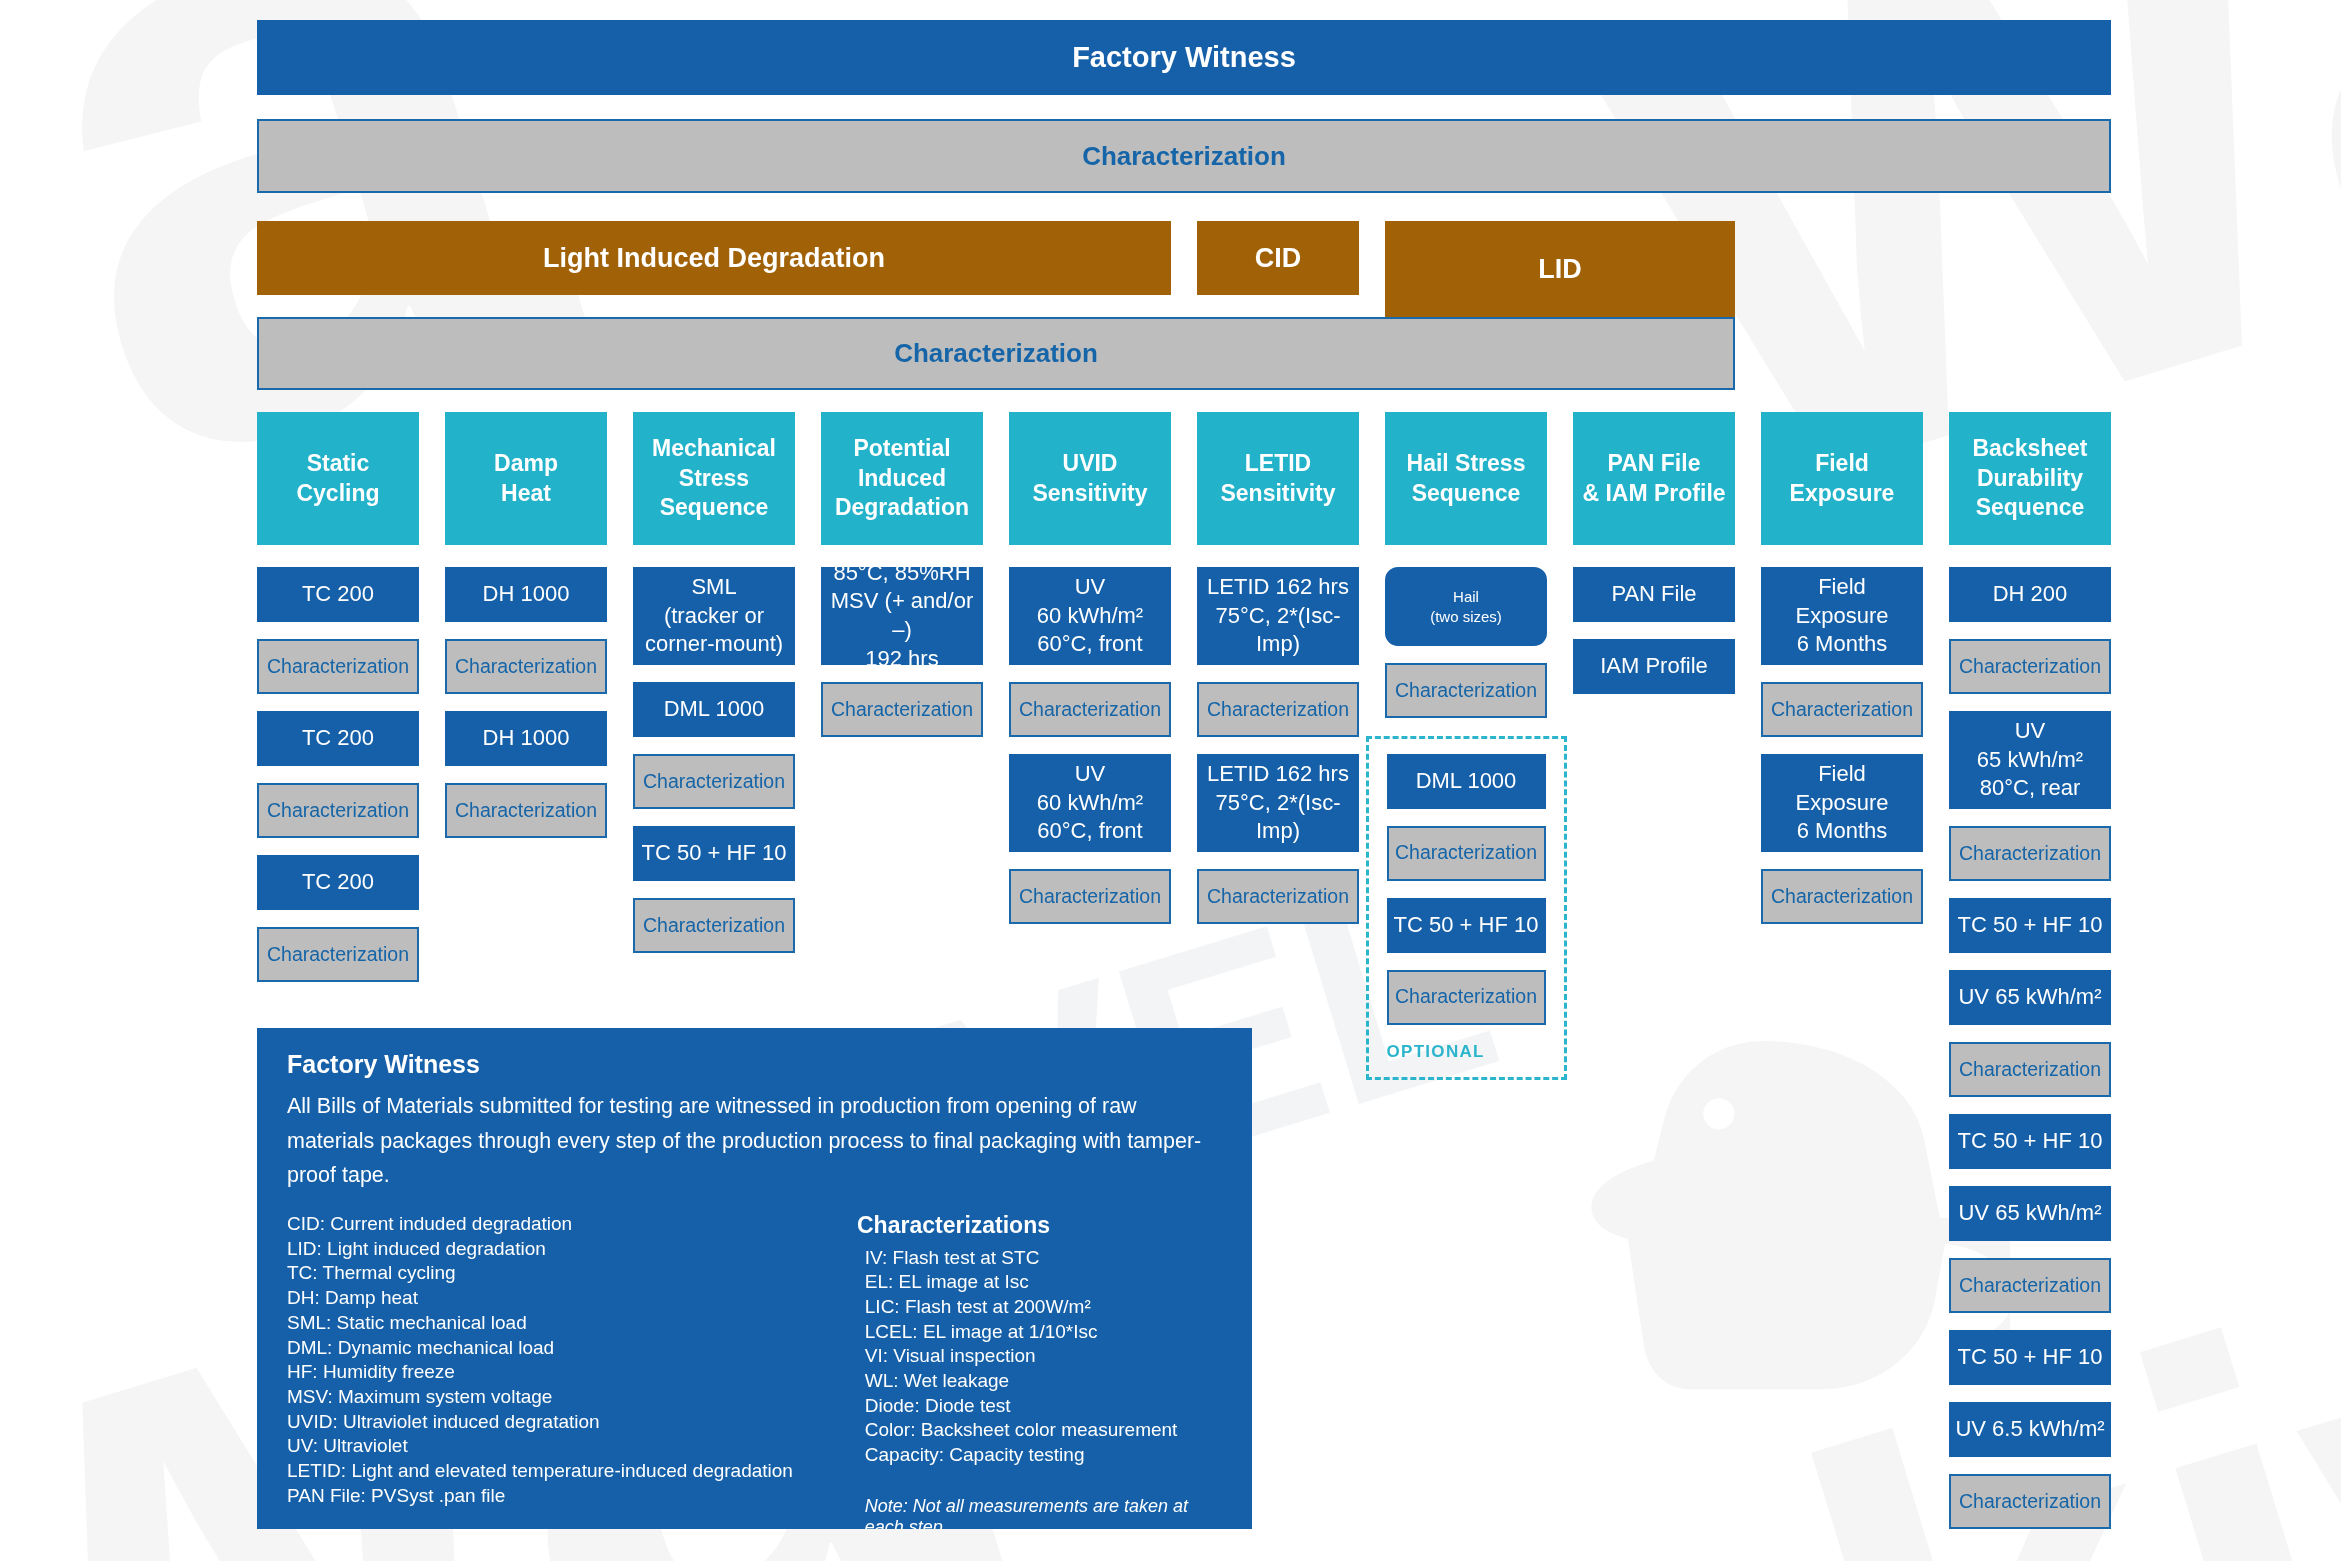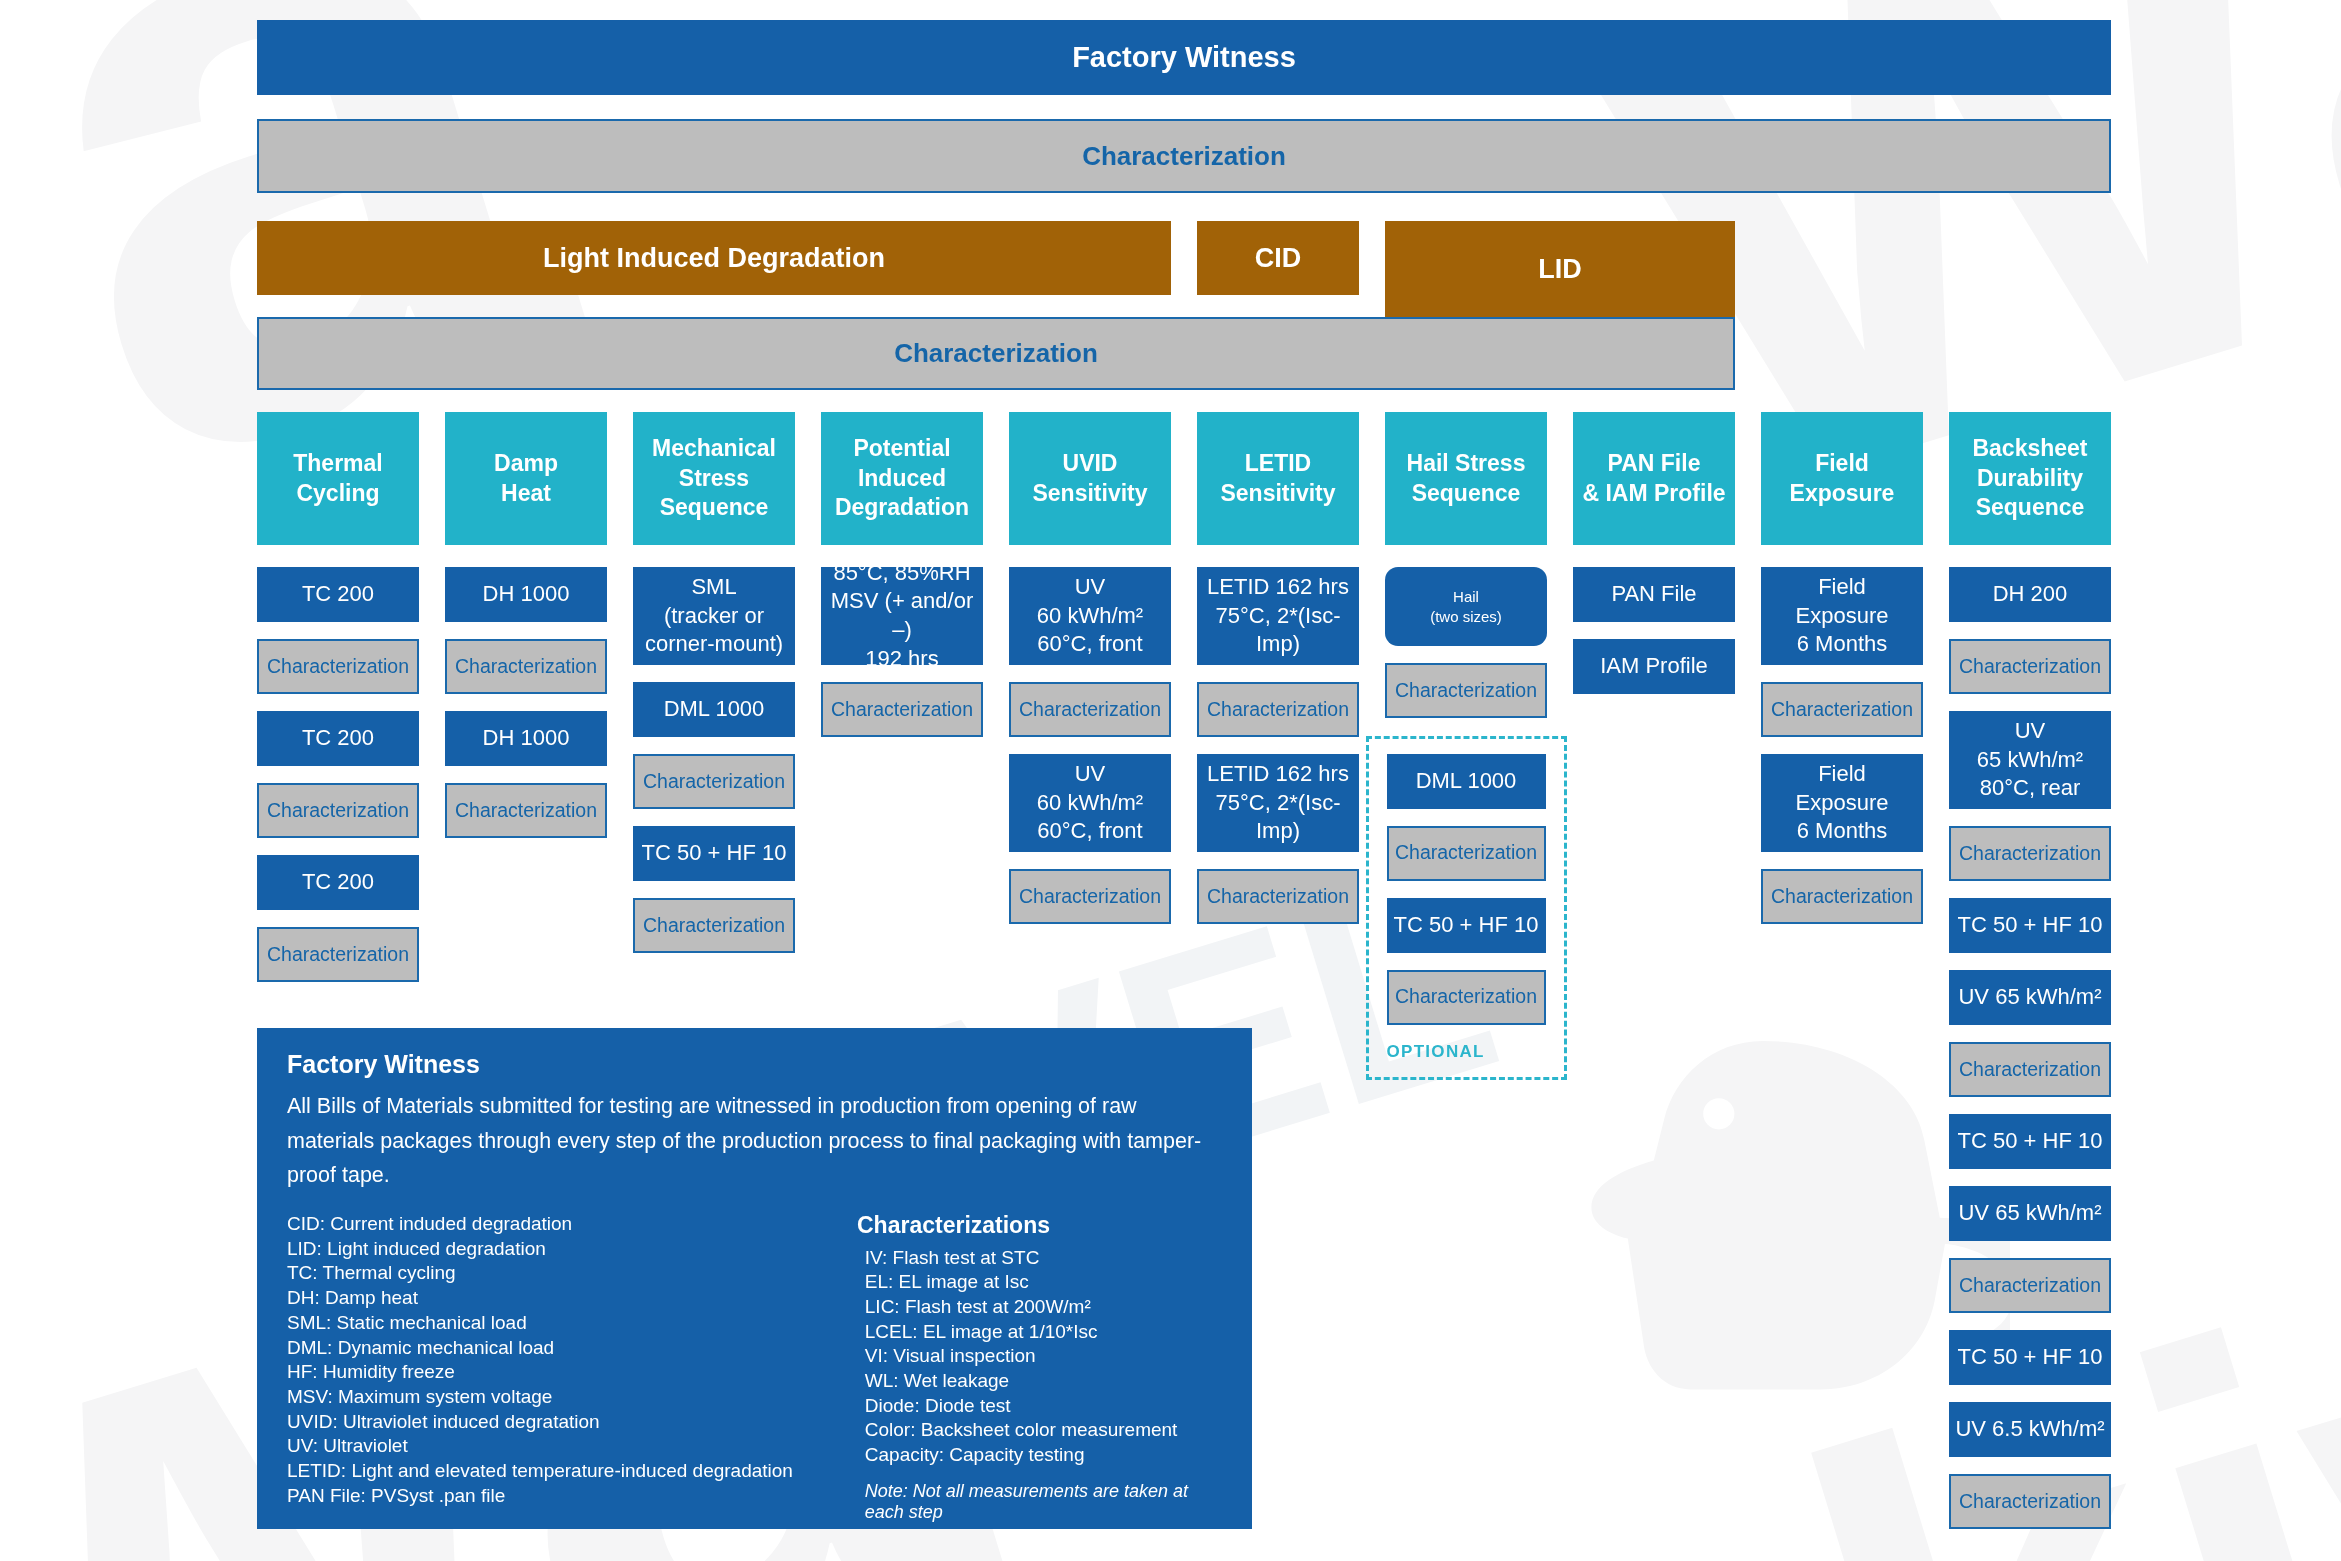--- a/index.html
+++ b/index.html
@@ -70,21 +70,21 @@
     padding:22px 30px 19.5px; overflow:hidden;
   }
   .legend-title { font-size:25px; font-weight:bold; margin-bottom:10.4px; }
   .legend-body  { font-size:21.5px; line-height:1.6; max-width:930px; }
   .legend-cols  { display:flex; margin-top:19.5px; }
   .legend-left  { width:570px; flex:0 0 570px; }
   .legend-right { flex:1; }
   .legend-sub   { font-size:23px; font-weight:bold; margin-bottom:6.5px; }
   .legend-list div { font-size:19px; line-height:1.3; }
   .legend-right .legend-list { padding-left:7.8px; }
-  .legend-note  { font-size:18px; font-style:italic; margin-top:13px; padding-left:7.8px; }
+  .legend-note  { font-size:18px; font-style:italic; margin-top:28px; padding-left:7.8px; }
 </style>
 </head>
 <body>
 
 <div id="page">
 
   <div class="wm" style="font-size:846px; left:39px; top:-299px;">a</div>
   <div class="wm" style="font-size:846px; left:1613px; top:-364px;">wa</div>
   <div class="wm" style="font-size:813px; left:-143px; top:1054px;">wa</div>
   <div class="wm" style="font-size:286px; left:748px; top:930px; color:#f2f4f6;">PVEL</div>
@@ -97,21 +97,21 @@
   <div class="bar blue-fill" id="bar-fw">Factory Witness</div>
   <div class="bar gray-fill" id="bar-char1">Characterization</div>
   <div class="bar teal-fill" id="box-lid-big">Light Induced Degradation</div>
   <div class="bar teal-fill" id="box-cid">CID</div>
   <div class="bar teal-fill" id="box-lid">LID</div>
   <div class="bar gray-fill" id="bar-char2">Characterization</div>
 
   <div class="columns">
 
     <div class="col">
-      <div class="col-header">Thermal
+      <div class="col-header">Static
 Cycling</div>
       <div class="stack">
         <div class="box test">TC 200</div>
         <div class="box char">Characterization</div>
         <div class="box test">TC 200</div>
         <div class="box char">Characterization</div>
         <div class="box test">TC 200</div>
         <div class="box char">Characterization</div>
       </div>
     </div>

